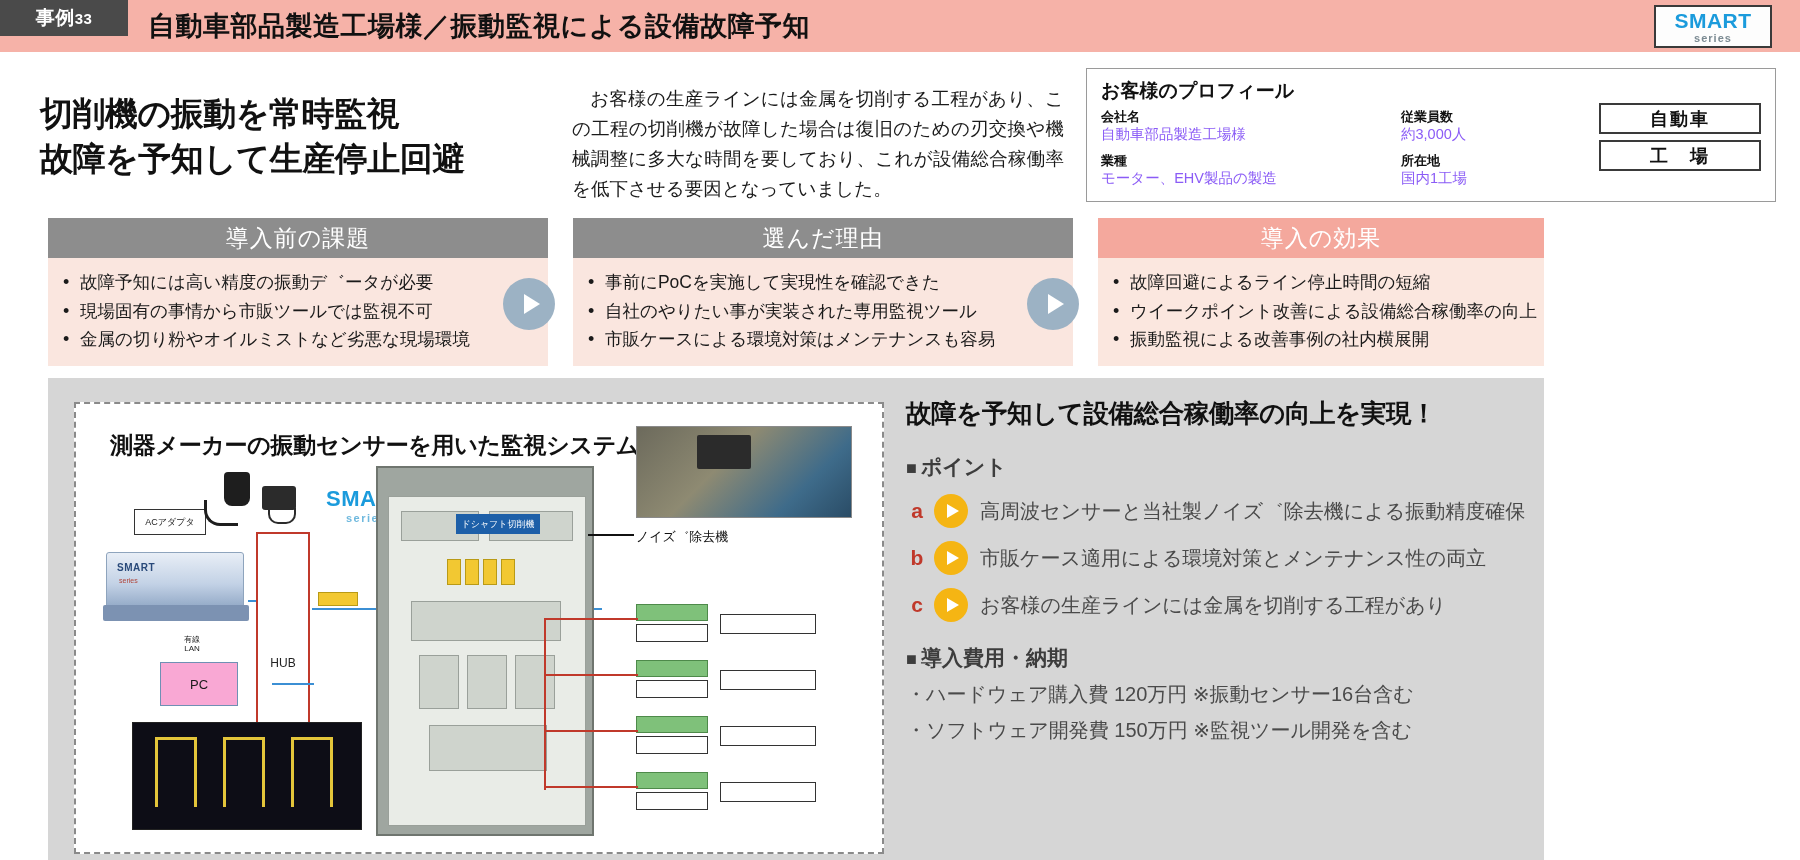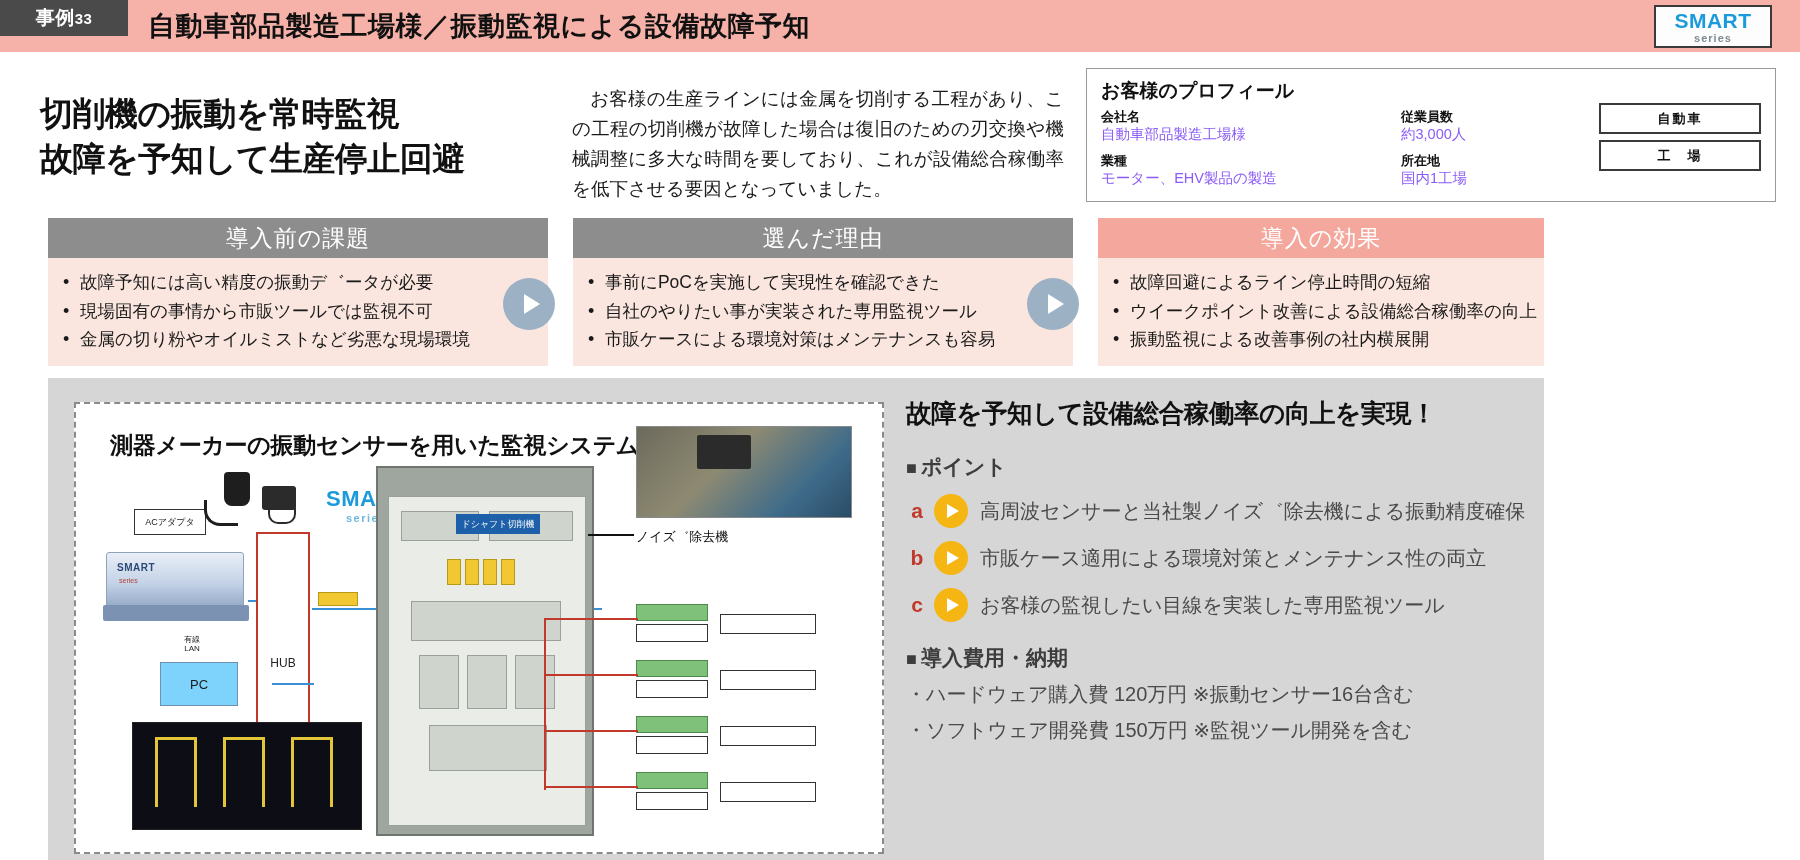--- a/index.html
+++ b/index.html
@@ -60,21 +60,21 @@
   .profile-col { position: absolute; top: 0; }
   .profile-col.left { left: 0; width: 290px; }
   .profile-col.right { left: 300px; width: 230px; }
   .pf-item { margin-bottom: 9px; }
   .pf-label { font-size: 13px; font-weight: 700; color: #111; line-height: 1.25; }
   .pf-value { font-size: 14.5px; color: #8b5cf6; line-height: 1.3; }
   .tag-stack { position: absolute; right: 14px; top: 34px; width: 162px; }
   .tag-chip {
     width: 162px; height: 31px; border: 2px solid #3a3a3a; background: #fff;
     display: flex; align-items: center; justify-content: center;
-    font-size: 13px; font-weight: 700; color: #111; letter-spacing: 2px;
+    font-size: 18px; font-weight: 700; color: #111; letter-spacing: 2px;
     margin-bottom: 6px;
   }
 
   
   .col { position: absolute; top: 218px; width: 500px; }
   .col-1 { left: 48px; }
   .col-2 { left: 573px; }
   .col-3 { left: 1098px; width: 446px; }
   .col-head {
     height: 40px; display: flex; align-items: center; justify-content: center;
@@ -171,21 +171,21 @@
     border: 2px solid #2b2b2b; border-top: none; border-radius: 0 0 10px 10px;
   }
   .hub-box {
     position: absolute; left: 180px; top: 128px; width: 54px; height: 196px;
     border: 2px solid #c0392b; background: #fff;
     display: flex; align-items: flex-end; justify-content: center;
     padding-bottom: 56px; font-size: 12px; color: #222;
   }
   .pc-box {
     position: absolute; left: 84px; top: 258px; width: 78px; height: 44px;
-    background: #7dd3fc; border: 1px solid #6f90b4;
+    background: #f9a8d4; border: 1px solid #6f90b4;
     display: flex; align-items: center; justify-content: center;
     font-size: 13px; color: #1a1a1a;
   }
   .scope-box {
     position: absolute; left: 56px; top: 318px; width: 230px; height: 108px;
     background: #0d0d16; border: 1px solid #222; overflow: hidden;
   }
   .scope-wave { position: absolute; top: 14px; height: 70px; border: 3px solid #e3c53a; border-bottom: none; }
   .lan-tag { position: absolute; font-size: 8px; color: #222; text-align: center; line-height: 1.1; }
 
@@ -466,21 +466,21 @@
         <span class="point-text">高周波センサーと当社製ノイズ゛除去機による振動精度確保</span>
       </div>
       <div class="point-row">
         <span class="point-letter">b</span>
         <span class="point-icon"></span>
         <span class="point-text">市販ケース適用による環境対策とメンテナンス性の両立</span>
       </div>
       <div class="point-row">
         <span class="point-letter">c</span>
         <span class="point-icon"></span>
-        <span class="point-text">お客様の監視したい目線を実装した専用監視ツール</span>
+        <span class="point-text">お客様の生産ラインには金属を切削する工程があり</span>
       </div>
 
       <div class="section-label">導入費用・納期</div>
       <div class="cost-line">・ハードウェア購入費 120万円 ※振動センサー16台含む</div>
       <div class="cost-line">・ソフトウェア開発費 150万円 ※監視ツール開発を含む</div>
     </div>
 
   </div>
 </div>
 

